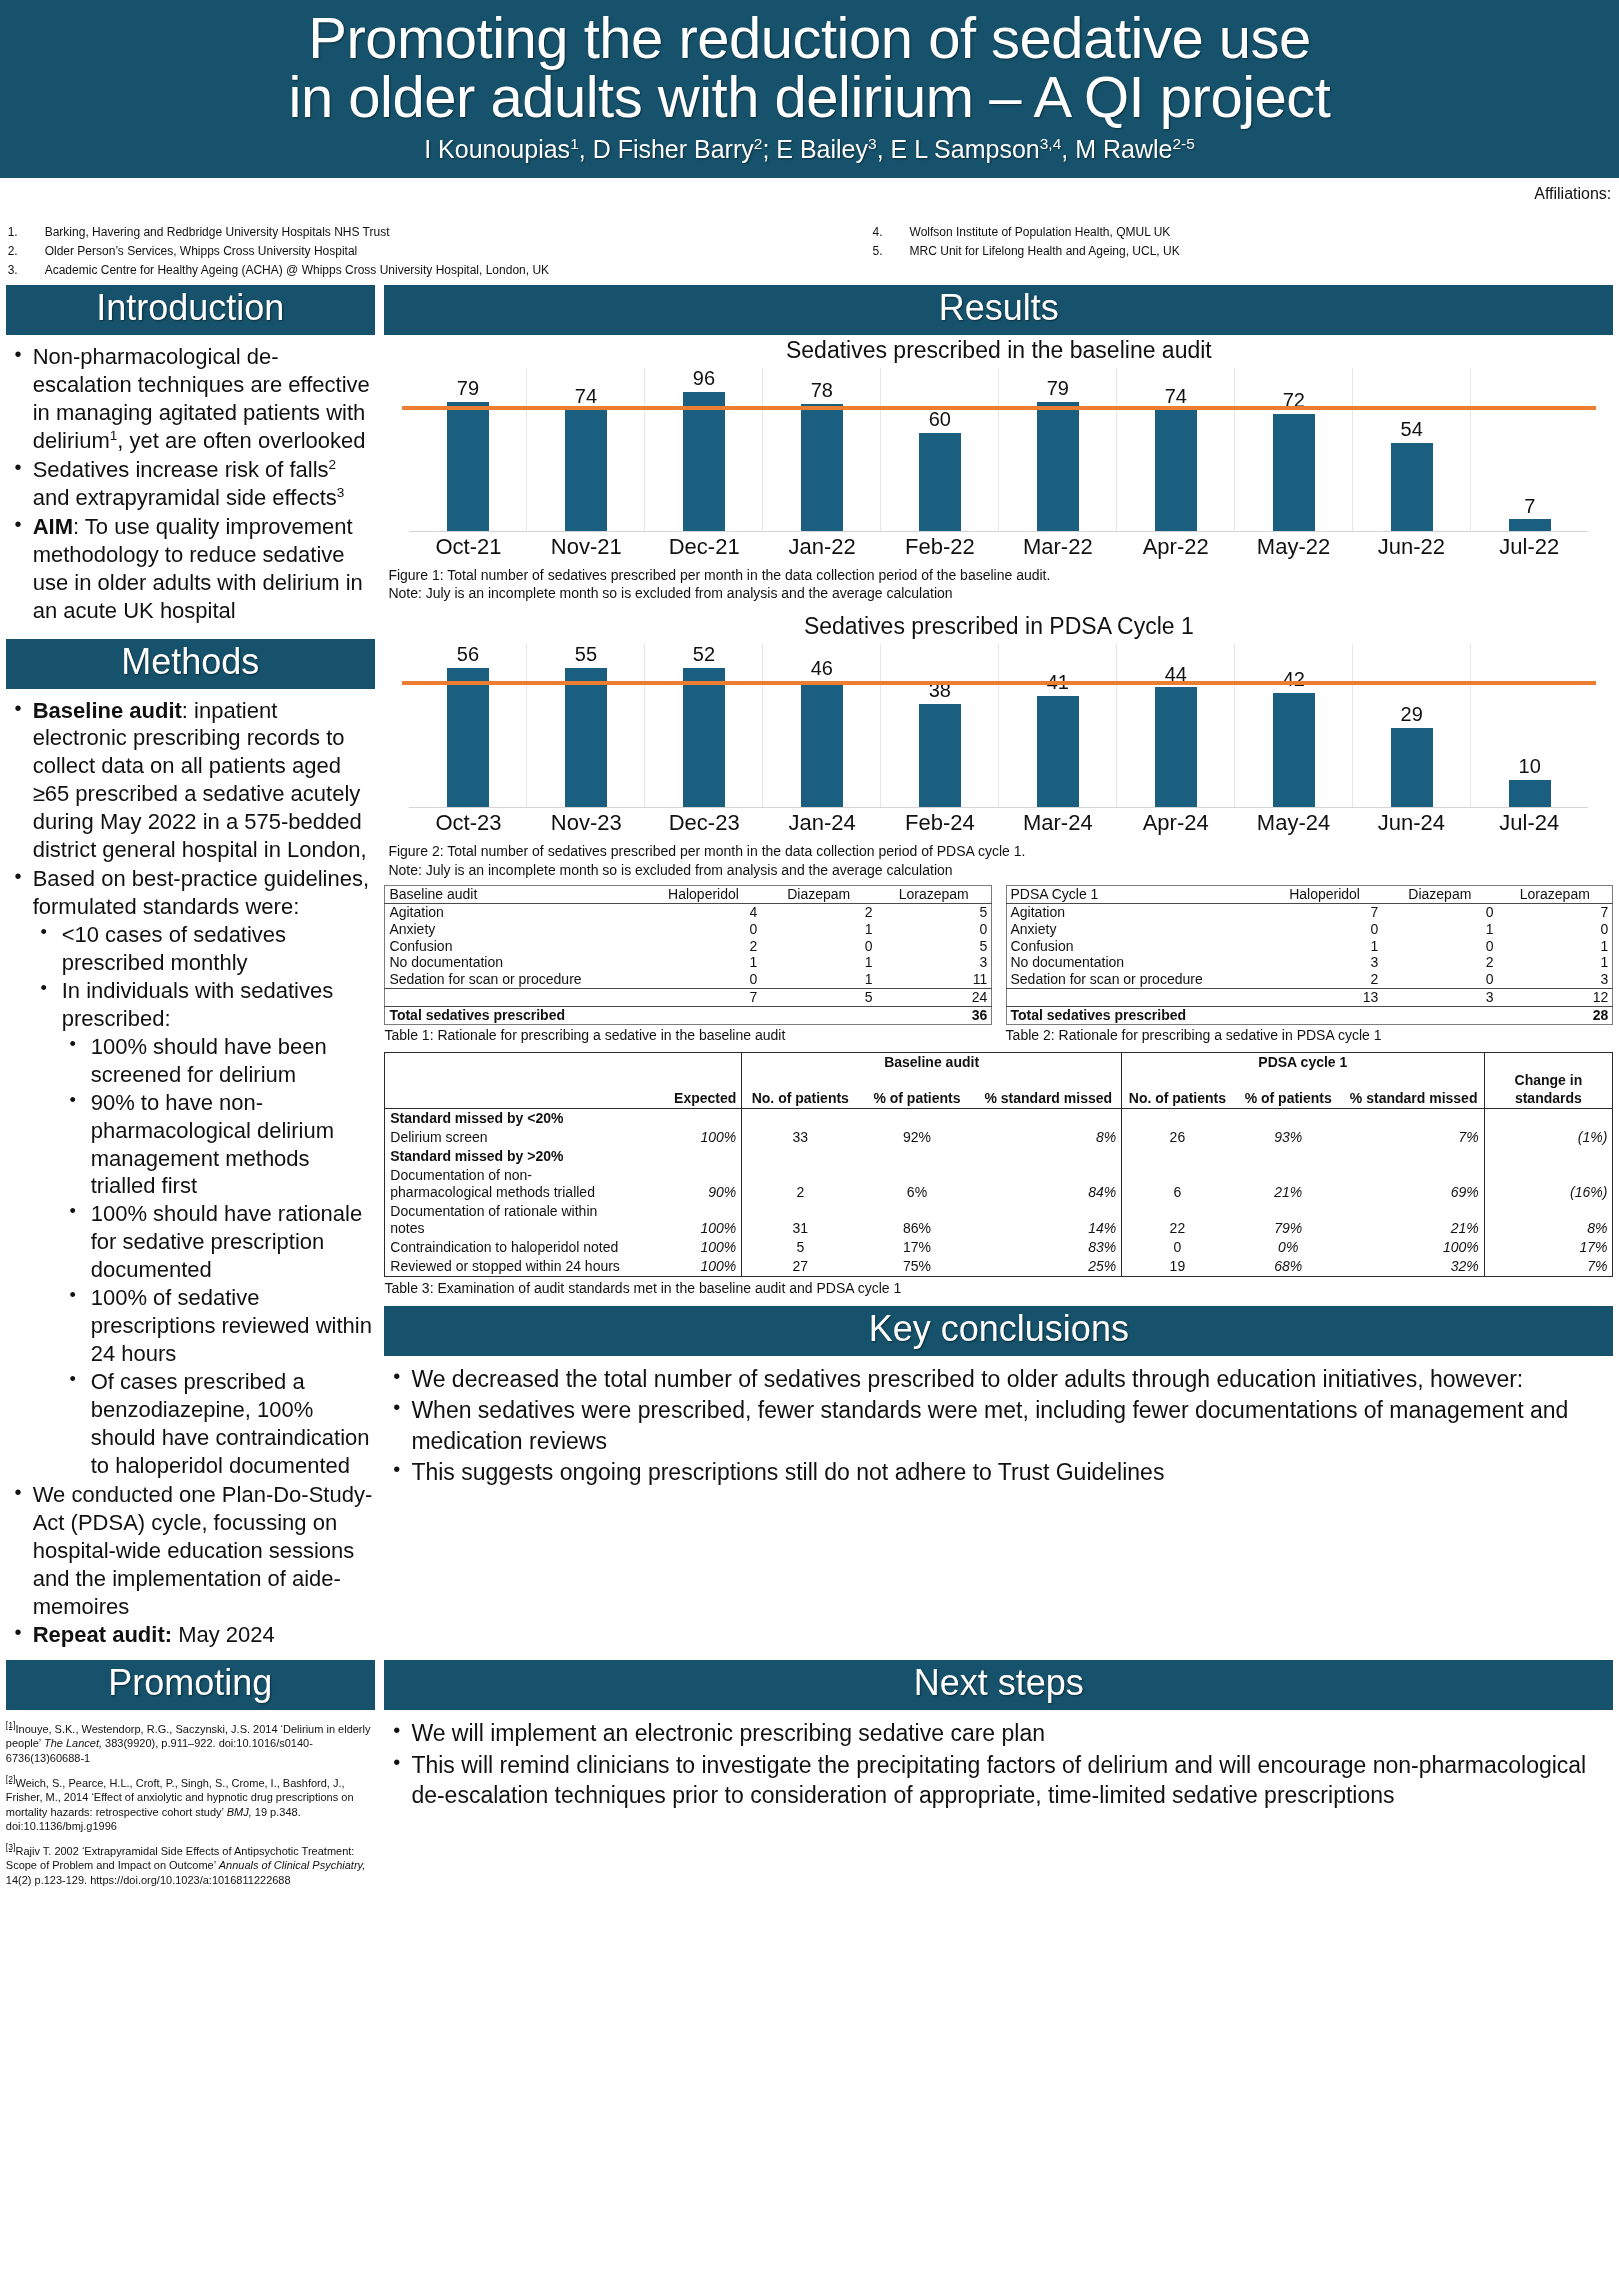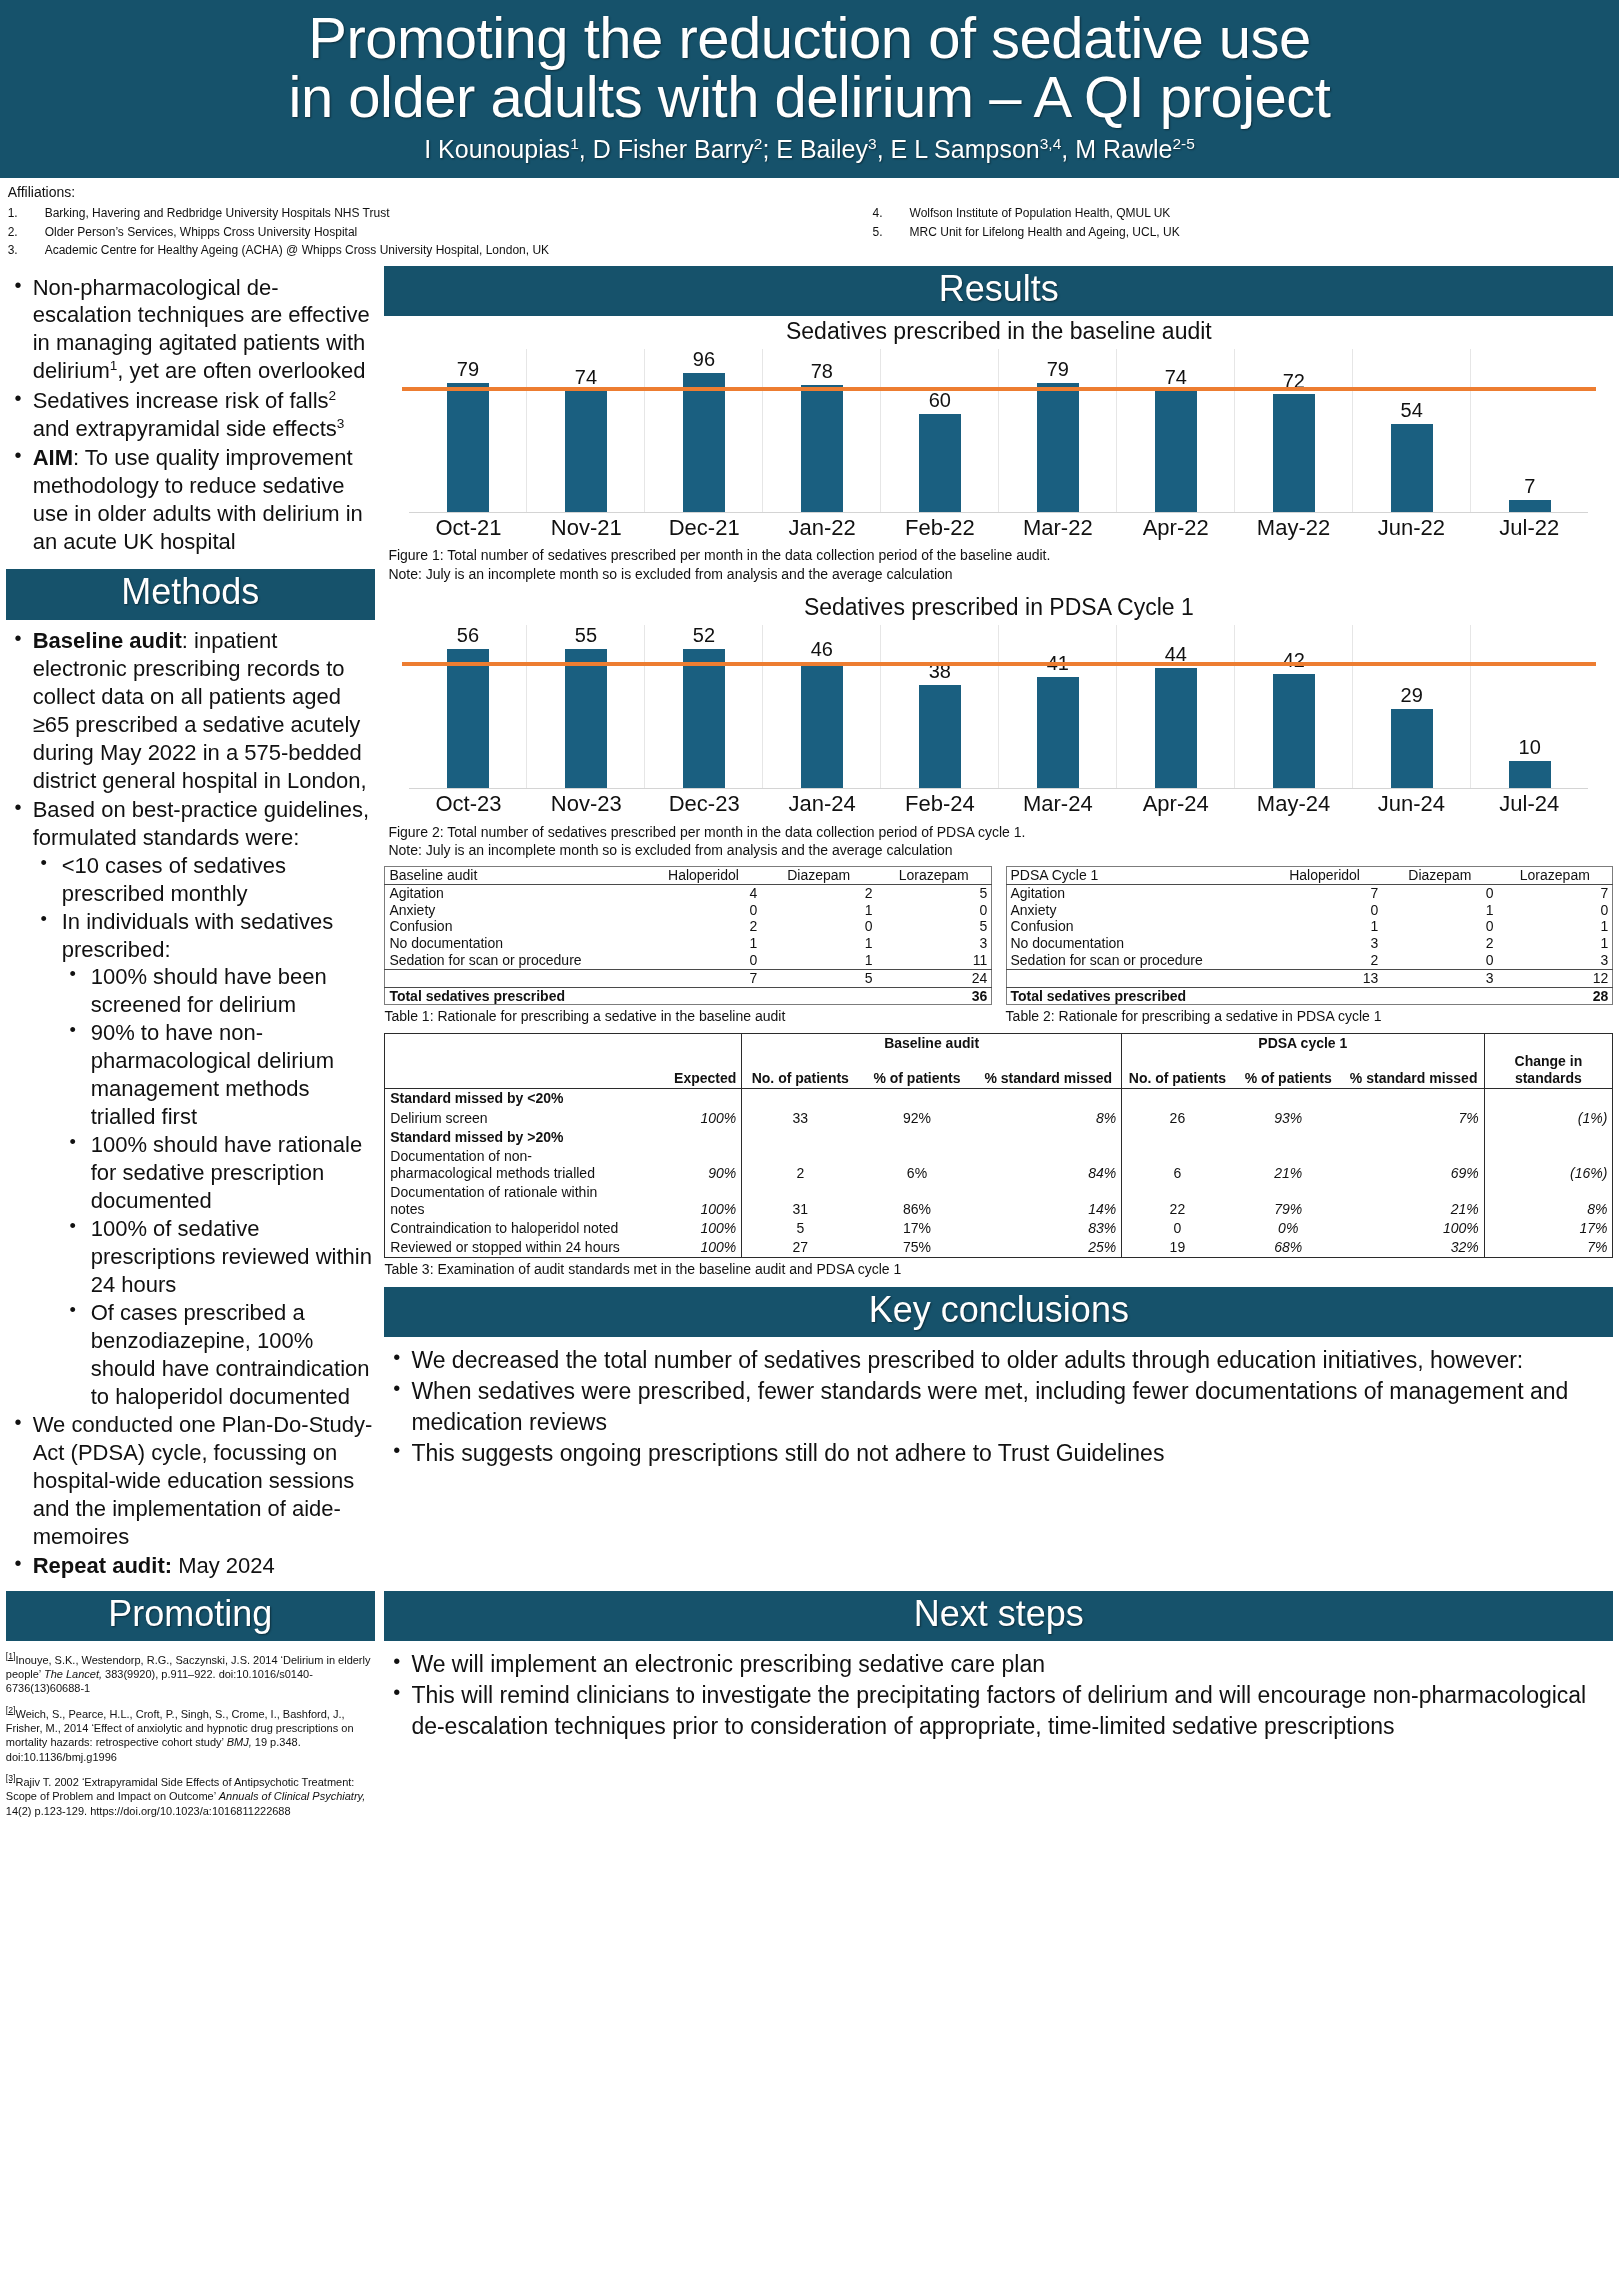--- a/index.html
+++ b/index.html
@@ -31,21 +31,21 @@
     font-weight:400;
     text-shadow: 1px 1px 1.9px rgba(0,0,0,.45);
   }
   sup{ font-size:.62em; vertical-align:super; }
   #affiliations{
     padding:3.9px 7.7px 5.8px 7.7px;
     font-size:12px;
     line-height:1.55;
     color:#111;
   }
-  #aff-label{ font-size:14px; margin-bottom:1px;}
+  #aff-label{ font-size:16px; margin-bottom:17px;text-align:right;}
   .aff-cols{ display:flex; }
   .aff-col{ display:block; }
   .aff-col.left{ width:52%; }
   .aff-col.right{ width:48%; padding-left:31px;}
   .aff-row{ display:flex; }
   .aff-num{ width:37px; flex:0 0 37px; }
   .aff-txt{ flex:1; }
 
   
   #body-wrap{ display:flex; padding:0 5.8px; gap:9.7px; align-items:flex-start;}
@@ -273,20 +273,21 @@
         <span class="aff-txt">MRC Unit for Lifelong Health and Ageing, UCL, UK</span>
       </div>
     </div>
   </div>
 </div>
 
 <div id="body-wrap">
 
   <div id="col-left">
 
+    <div class="section-head">Introduction</div>
     <ul class="bullets">
       <li>Non-pharmacological de-escalation techniques are effective in managing agitated patients with delirium<sup>1</sup>, yet are often overlooked</li>
       <li>Sedatives increase risk of falls<sup>2</sup> and extrapyramidal side effects<sup>3</sup></li>
       <li><b>AIM</b>: To use quality improvement methodology to reduce sedative use in older adults with delirium in an acute UK hospital</li>
     </ul>
 
     <div class="section-head" style="margin-top:13.5px;">Methods</div>
     <ul class="bullets">
       <li><b>Baseline audit</b><span>: inpatient electronic prescribing records to collect data on all patients aged ≥65 prescribed a sedative acutely during May 2022 in a 575-bedded district general hospital in London,</span></li>
       <li>

